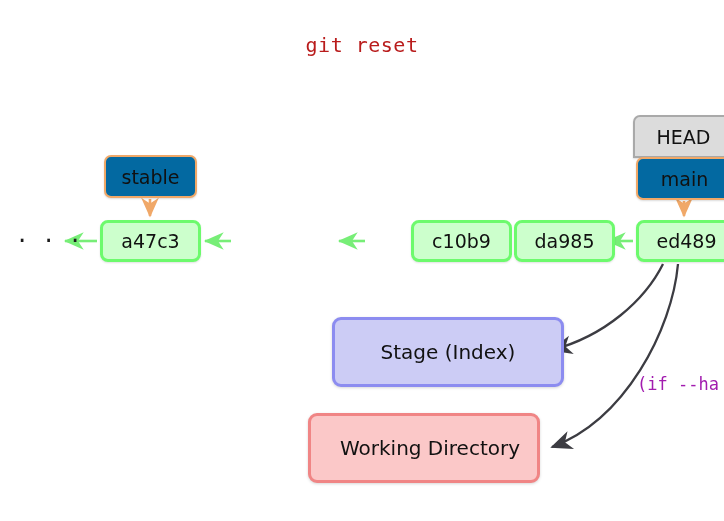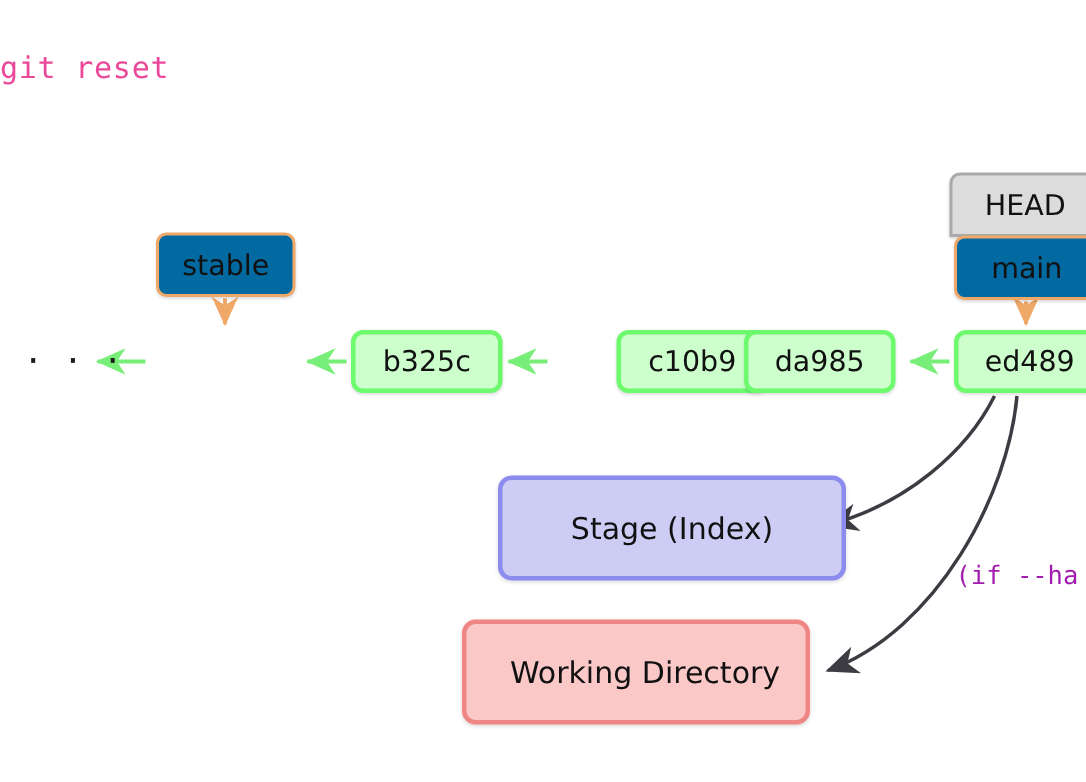--- a/index.html
+++ b/index.html
@@ -15,23 +15,24 @@
     overflow: hidden;
     font-family: "DejaVu Sans", sans-serif;
   }
 
   
   #title {
     position: absolute;
     left: 0;
     top: 33px;
     width: 724px;
+    text-align: center;
     font-family: "DejaVu Sans Mono", monospace;
     font-size: 20px;
-    color: #ec4899;
+    color: #b91c1c;
     letter-spacing: 0.5px;
     white-space: pre;
   }
 
   
   .node {
     position: absolute;
     box-sizing: border-box;
     display: flex;
     align-items: center;
@@ -156,27 +157,27 @@
     </g>
 
     <g stroke="#3c3c42" stroke-width="2.3" fill="none">
       <path d="M 663,264 C 645,300 605,336 552,350" marker-end="url(#drk)"></path>
       <path d="M 678,264 C 672,330 625,420 552,447" marker-end="url(#drk)"></path>
     </g>
   </svg>
 
   <div id="ellipsis">· · ·</div>
 
-  <div class="node commit" style="left:234px; top:220px;">
-    <span>b325c</span>
+  <div class="node commit" style="left:100px; top:220px;">
+    <span>a47c3</span>
   </div>
   <div class="node commit" style="left:368px; top:220px;margin-left:43px;">
     <span>c10b9</span>
   </div>
-  <div class="node commit" style="left:496px; top:220px;">
+  <div class="node commit" style="left:514px; top:220px;">
     <span>da985</span>
   </div>
   <div class="node commit" style="left:636px; top:220px;">
     <span>ed489</span>
   </div>
 
   <div class="node ref-orange" style="left:104px; top:155px; width:93px; height:43px;">
     <span>stable</span>
   </div>
 

